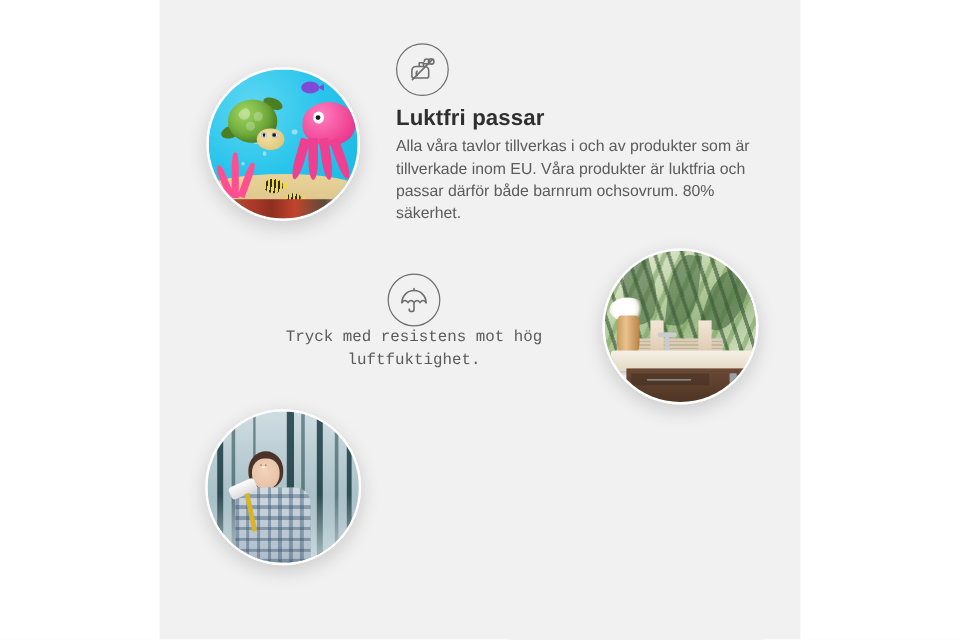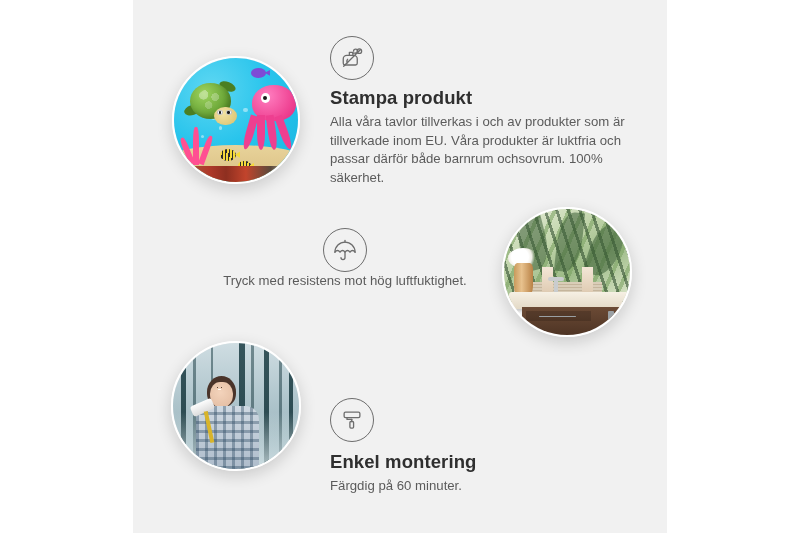--- a/index.html
+++ b/index.html
@@ -286,21 +286,21 @@
     margin: 0;
   }
 
   
   #feature-odourless { left: 330px; top: 36px; width: 300px; }
 
   
   #feature-waterproof { left: 200px; top: 228px; width: 290px; text-align:center; }
   #feature-waterproof .icon-wrap { display:flex; justify-content:center; }
   #feature-waterproof .f-title { font-size: 17.5px; margin-top: 9px; }
-  #feature-waterproof .f-body { font-size: 13.2px; }
+  #feature-waterproof .f-body { font-size: 13.2px; font-family: Liberation Mono, monospace; }
 
   
   #feature-mounting { left: 330px; top: 398px; width: 280px; }
   #feature-mounting .f-title { margin-top: 9px; }
 </style>
 </head>
 <body>
 
 <div id="stage">
 
@@ -408,46 +408,32 @@
           <path d="M10 13h8a4 4 0 0 1 4 4v5a2 2 0 0 1-2 2h-12a2 2 0 0 1-2-2v-5a4 4 0 0 1 4-4z"></path>
           <path d="M13 13V9.5h4V13"></path>
           <path d="M17 10.5h3.2"></path>
           <path d="M20.2 10.5c1.3 0 2.4-1 2.4-2.3s-1.1-2.3-2.4-2.3-2.4 1-2.4 2.3"></path>
           <circle cx="24.4" cy="8.2" r="2.6"></circle>
           <path d="M11 17.5a3 3 0 0 0 0 4"></path>
           <line x1="6.5" y1="25.5" x2="25.5" y2="6.5"></line>
         </svg>
       </div>
     </div>
-    <div class="f-title">Stampa produkt</div>
-    <p class="f-body">Alla våra tavlor tillverkas i och av produkter som är tillverkade inom EU. Våra produkter är luktfria och passar därför både barnrum ochsovrum. 100% säkerhet.</p>
+    <div class="f-title">Luktfri passar</div>
+    <p class="f-body">Alla våra tavlor tillverkas i och av produkter som är tillverkade inom EU. Våra produkter är luktfria och passar därför både barnrum ochsovrum. 80% säkerhet.</p>
   </div>
 
   <div class="feature" id="feature-waterproof">
     <div class="icon-wrap">
       <div class="icon-circle">
         <svg width="28" height="28" viewBox="0 0 32 32" fill="none" stroke="#6d6d6d" stroke-width="1.5" stroke-linecap="round" stroke-linejoin="round">
           <path d="M4.5 18.5c0-6.4 5.2-11.5 11.5-11.5s11.5 5.1 11.5 11.5"></path>
           <path d="M4.5 18.5c1.9-2.6 3.9-2.6 5.8 0 1.9-2.6 3.9-2.6 5.7 0 1.9-2.6 3.8-2.6 5.7 0 1.9-2.6 3.9-2.6 5.8 0"></path>
           <line x1="16" y1="7" x2="16" y2="5"></line>
           <path d="M16 18.5v6.2a2.3 2.3 0 0 1-4.6 0"></path>
         </svg>
       </div>
     </div>
     <p class="f-body">Tryck med resistens mot hög luftfuktighet.</p>
   </div>
 
-  <div class="feature" id="feature-mounting">
-    <div class="icon-wrap">
-      <div class="icon-circle">
-        <svg width="28" height="28" viewBox="0 0 32 32" fill="none" stroke="#6d6d6d" stroke-width="1.5" stroke-linecap="round" stroke-linejoin="round">
-          <rect x="7" y="7" width="18" height="6.2" rx="1.6"></rect>
-          <path d="M10.3 13.2v2.1h5.4"></path>
-          <path d="M15.7 15.3v2.4"></path>
-          <rect x="13.6" y="17.7" width="4.2" height="7.6" rx="1.2"></rect>
-        </svg>
-      </div>
-    </div>
-    <div class="f-title">Enkel montering</div>
-    <p class="f-body">Färgdig på 60 minuter.</p>
-  </div>
 
 </div>
 
 </body></html>

